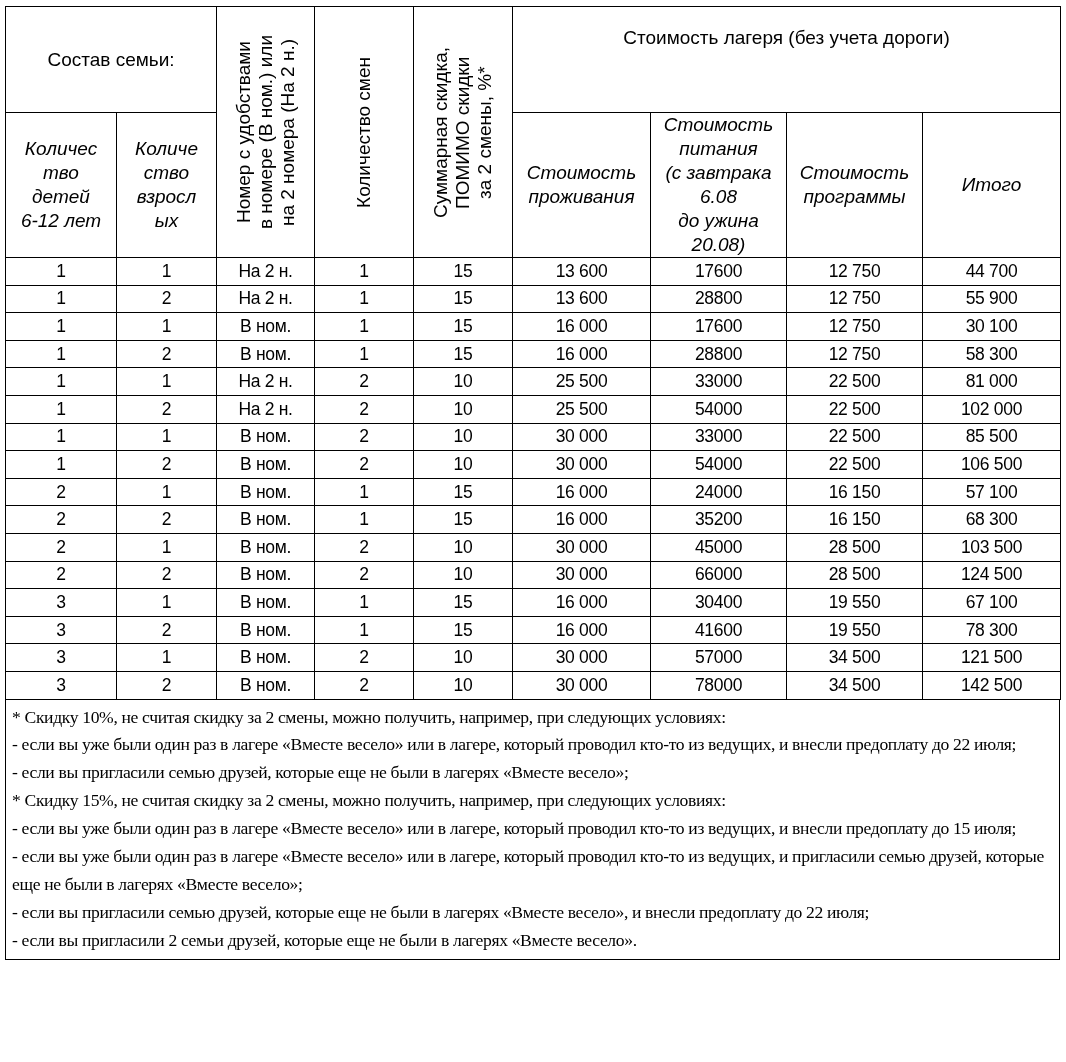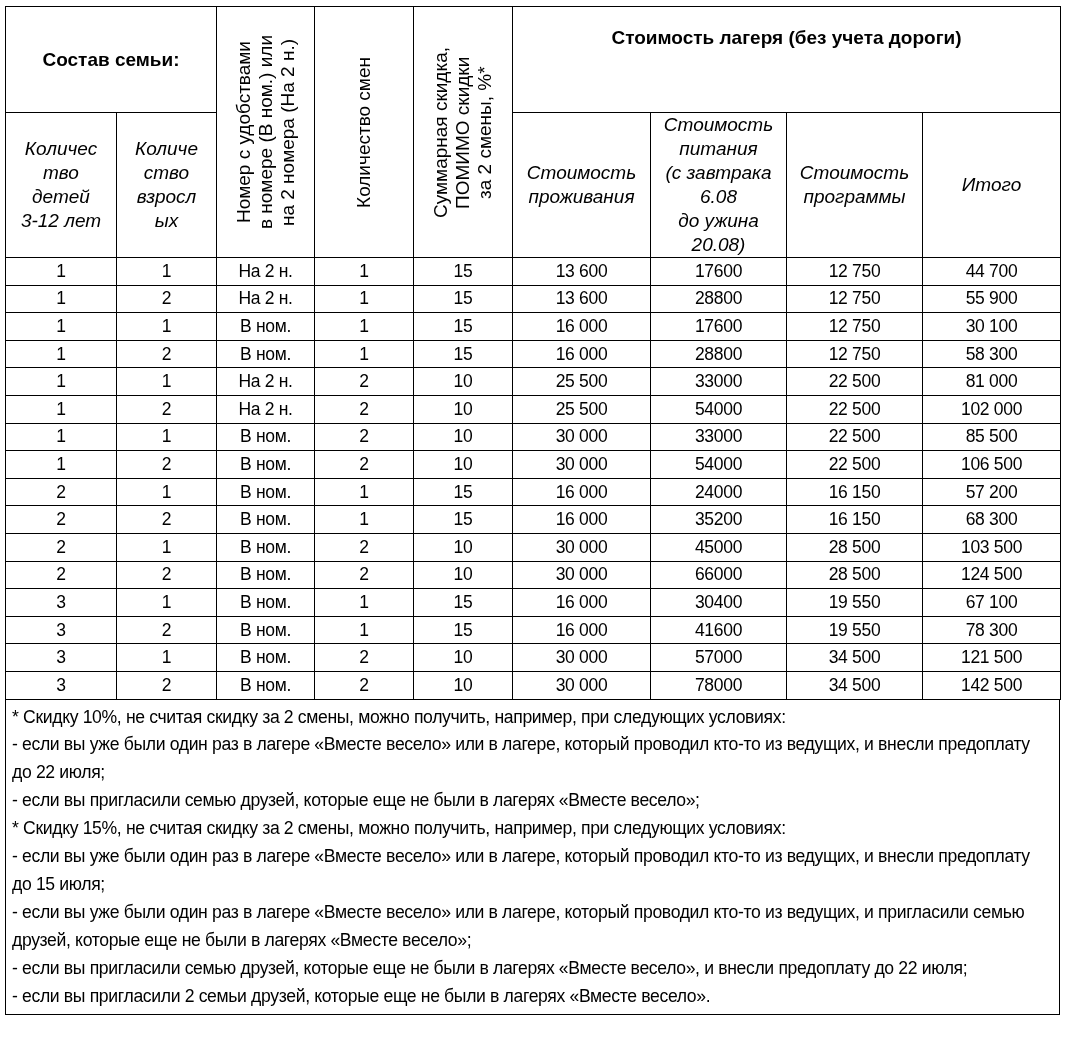--- a/index.html
+++ b/index.html
@@ -2,31 +2,31 @@
 <html><head>
 <meta charset="utf-8">
 <style>
   html, body { margin: 0; padding: 0; background: #ffffff; }
   body { width: 1066px; height: 1062px; position: relative; overflow: hidden;
          font-family: "Liberation Sans", "DejaVu Sans", sans-serif; color: #000; }
   .sheet { position: absolute; left: 5px; top: 6px; width: 1055px; }
   table.price { border-collapse: collapse; width: 1055px; table-layout: fixed; }
   table.price td, table.price th { border: 1.3px solid #000; padding: 0; text-align: center; vertical-align: middle; }
   th { font-weight: normal; }
-  .h-bold { font-weight: bold; font-size: 19px; margin-left: 28px; }
+  .h-bold { font-weight: normal; font-size: 19px; margin-left: 28px; }
   .h-norm { font-size: 19px; line-height: 24px; font-style: italic; }
   .vert-wrap { height: 100%; display: flex; align-items: center; justify-content: center; }
   .vert { writing-mode: vertical-rl; transform: rotate(180deg); font-size: 19px; line-height: 22px; text-align: center; white-space: pre-line; }
   tr.r1 th { height: 85px; }
   tr.r2 th { height: 141px; }
   tbody td { height: 26.6px; font-size: 17.5px; font-family: "Liberation Sans Narrow", "Liberation Sans", sans-serif; letter-spacing: -0.3px; }
   .notes { border: 1.3px solid #000; border-top: none; width: 1055px; box-sizing: border-box;
            padding: 4px 6px 4px 6px; font-size: 17.6px; line-height: 27.9px; letter-spacing: -0.35px;
            font-family: "Liberation Sans", sans-serif; }
-  .notes div { white-space: normal; }
+  .notes div { white-space: normal; font-family: Liberation Serif, serif; }
   .pl { white-space: pre-line; }
 </style>
 </head>
 <body>
 
 <div class="sheet">
   <table class="price">
     <colgroup>
       <col style="width:111px">
         <col style="width:100px">
@@ -59,21 +59,21 @@
 ПОМИМО скидки
 за 2 смены, %*</span>
             </div>
         </th>
         <th colspan="4" class="h-bold" style="vertical-align:top;padding-top:20px;">Стоимость лагеря (без учета дороги)</th>
       </tr>
       <tr class="r2">
         <th class="h-norm pl">Количес
 тво
 детей
-3-12 лет</th>
+6-12 лет</th>
         <th class="h-norm pl">Количе
 ство
 взросл
 ых</th>
         <th class="h-norm pl">Стоимость
 проживания</th>
         <th class="h-norm pl">Стоимость
 питания
 (с завтрака
 6.08
@@ -175,21 +175,21 @@
         </tr>
       <tr>
           <td>2</td>
           <td>1</td>
           <td>В ном.</td>
           <td>1</td>
           <td>15</td>
           <td>16 000</td>
           <td>24000</td>
           <td>16 150</td>
-          <td>57 200</td>
+          <td>57 100</td>
         </tr>
       <tr>
           <td>2</td>
           <td>2</td>
           <td>В ном.</td>
           <td>1</td>
           <td>15</td>
           <td>16 000</td>
           <td>35200</td>
           <td>16 150</td>

